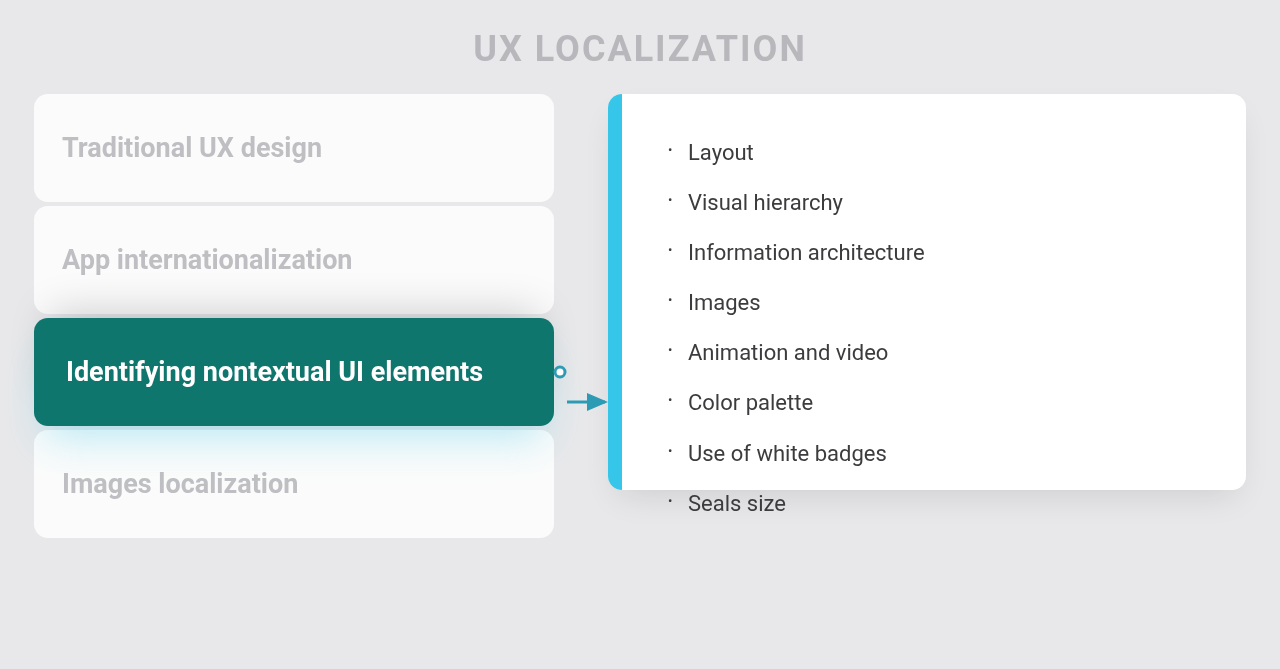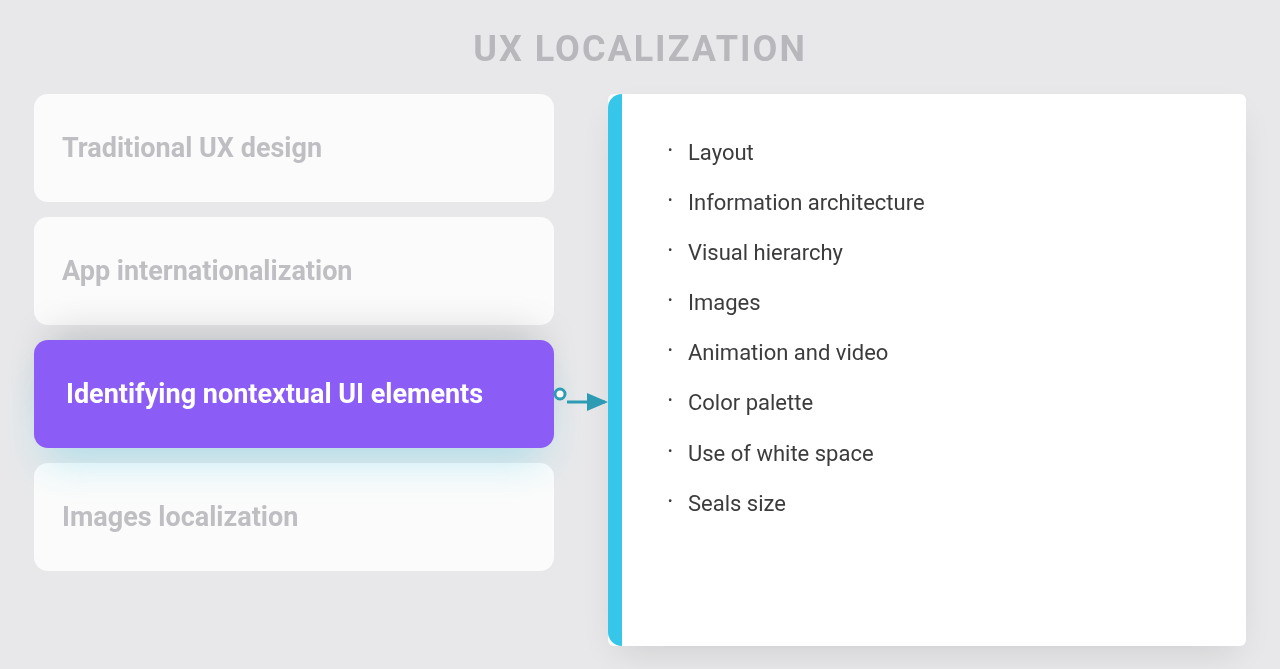--- a/index.html
+++ b/index.html
@@ -26,40 +26,41 @@
     }
     .container {
       display: flex;
       gap: 54px;
       position: relative;
     }
     .left-col {
       flex: 0 0 520px;
       display: flex;
       flex-direction: column;
-      gap: 15px;
+      gap: 4px;
+      justify-content: flex-end;
     }
     .card {
       background: #ffffff;
       border-radius: 14px;
       padding: 24px 28px;
       display: flex;
       align-items: center;
       min-height: 108px;
     }
     .card.inactive {
       background: #fbfbfb;
     }
     .card.inactive .card-label {
       color: #bfbfc3;
       font-size: 27px;
       font-weight: 700;
     }
     .card.active {
-      background: #8b5cf6;
+      background: #0f766e;
       position: relative;
       box-shadow: 0 24px 40px -12px rgba(54,198,234,0.32), 0 -22px 40px -16px rgba(0,0,0,0.18);
       padding-left: 32px;
     }
     .card.active .card-label {
       color: #ffffff;
       font-size: 27px;
       font-weight: 700;
     }
     .active-dot {
@@ -73,25 +74,25 @@
       border: 3px solid #2e9bb4;
       border-radius: 50%;
       z-index: 3;
     }
     .right-col {
       flex: 1;
       position: relative;
     }
     .detail-panel {
       background: #ffffff;
-      border-radius: 6px;
+      border-radius: 14px;
       box-shadow: 0 14px 34px -10px rgba(0,0,0,0.12);
       padding: 34px 34px 34px 54px;
       position: relative;
-      height: 552px;
+      height: 396px;
     }
     .detail-accent {
       position: absolute;
       top: 0;
       left: 0;
       width: 14px;
       height: 100%;
       background: #36c6ea;
       border-radius: 14px 0 0 14px;
     }
@@ -150,23 +151,23 @@
       </marker>
     </defs>
     <line x1="6" y1="20" x2="44" y2="20" stroke="#2e9bb4" stroke-width="3" marker-end="url(#arrowhead)"></line>
   </svg>
 
   <div class="right-col">
     <div class="detail-panel">
       <div class="detail-accent"></div>
       <ul class="detail-list">
         <li>Layout</li>
+        <li>Visual hierarchy</li>
         <li>Information architecture</li>
-        <li>Visual hierarchy</li>
         <li>Images</li>
         <li>Animation and video</li>
         <li>Color palette</li>
-        <li>Use of white space</li>
+        <li>Use of white badges</li>
         <li>Seals size</li>
       </ul>
     </div>
   </div>
 </div>
 
 </body></html>

